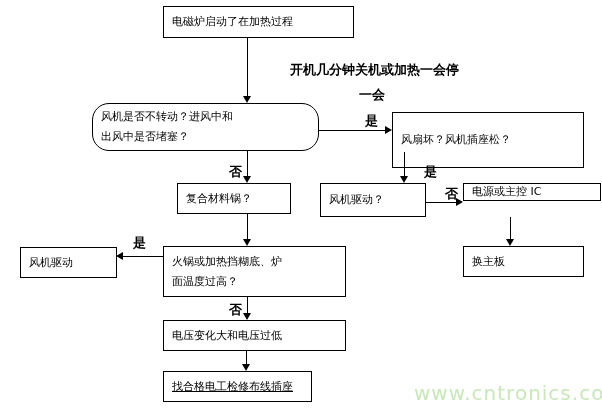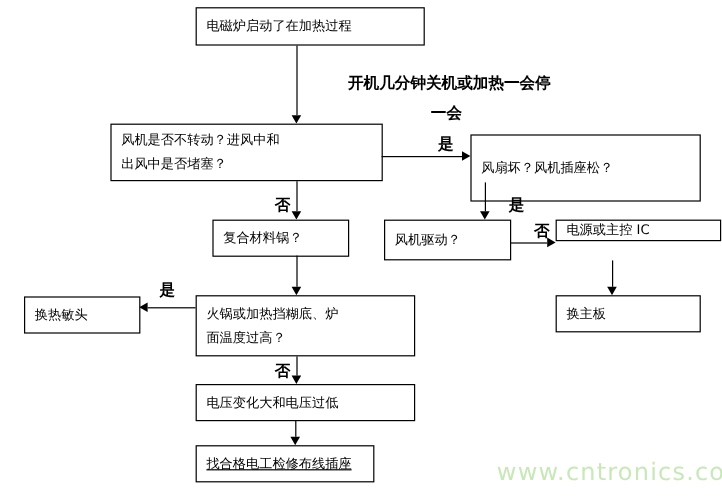--- a/index.html
+++ b/index.html
@@ -75,21 +75,21 @@
     left: 414px;
     top: 382px;
     font-size: 20px;
     line-height: 22px;
     letter-spacing: 1px;
     font-weight: normal;
   }
 
   
   #n-start            { left: 163px; top: 6px;   width: 191px; height: 32px; }
-  #n-fan-check        { left: 92px;  top: 103px; width: 227px; height: 48px; }
+  #n-fan-check        { left: 92px;  top: 103px; width: 227px; height: 48px; border-radius: 17px; }
   #n-fan-broken       { left: 392px; top: 112px; width: 192px; height: 56px; }
   #n-composite-pot    { left: 177px; top: 183px; width: 114px; height: 31px; }
   #n-fan-drive        { left: 320px; top: 183px; width: 106px; height: 34px; }
   #n-power-ic         { left: 463px; top: 183px; width: 138px; height: 18px; }
   #n-replace-sensor   { left: 20px;  top: 247px; width: 97px;  height: 31px; }
   #n-pot-overheat     { left: 163px; top: 246px; width: 183px; height: 51px; }
   #n-replace-board    { left: 463px; top: 246px; width: 121px; height: 31px; }
   #n-voltage          { left: 163px; top: 320px; width: 183px; height: 31px; }
   #n-electrician      { left: 163px; top: 371px; width: 149px; height: 31px; text-decoration: underline; }
 
@@ -149,21 +149,21 @@
 
   <div class="node" id="n-fan-drive">
     <span>风机驱动？</span>
   </div>
 
   <div class="node" id="n-power-ic">
     <span>电源或主控 IC</span>
   </div>
 
   <div class="node" id="n-replace-sensor">
-    <span>换热敏头</span>
+    <span>风机驱动</span>
   </div>
 
   <div class="node" id="n-pot-overheat">
     <span>火锅或加热挡糊底、炉</span>
     <span>面温度过高？</span>
   </div>
 
   <div class="node" id="n-replace-board">
     <span>换主板</span>
   </div>

